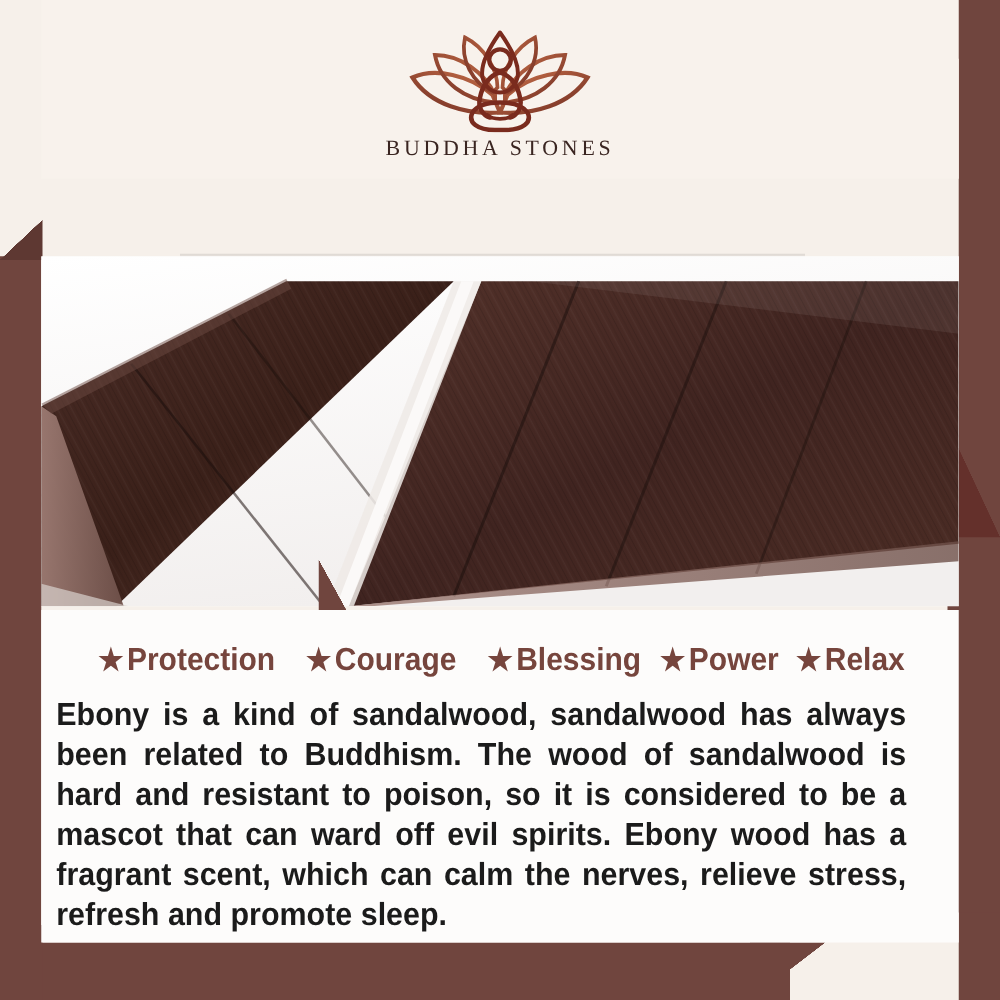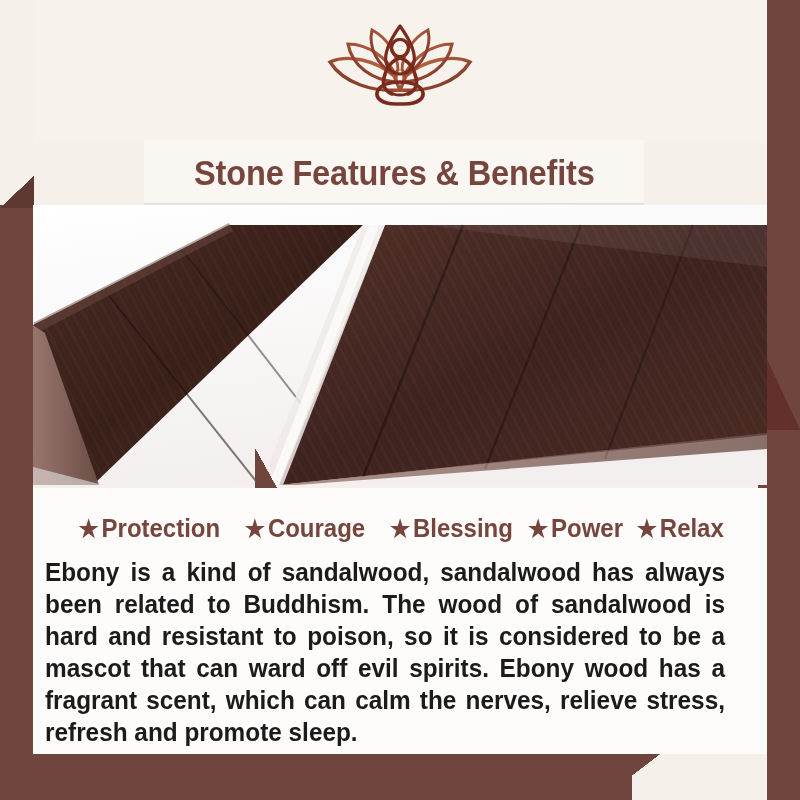--- a/index.html
+++ b/index.html
@@ -197,26 +197,24 @@
 
         <circle cx="86" cy="30" r="8.6" fill="none" stroke="#7A2B1E" stroke-width="3.4"></circle>
 
         <path d="M86 40 C78 42 72 50 70 60 C68 68 72 74 78 76" fill="none" stroke="#7A2B1E" stroke-width="3.6" stroke-linecap="round"></path>
         <path d="M86 40 C94 42 100 50 102 60 C104 68 100 74 94 76" fill="none" stroke="#7A2B1E" stroke-width="3.6" stroke-linecap="round"></path>
 
         <path d="M64 72 C60 80 68 86 82 86 L90 86 C104 86 112 80 108 72 C104 66 96 64 86 64 C76 64 68 66 64 72 Z" fill="none" stroke="#7A2B1E" stroke-width="3.6" stroke-linejoin="round"></path>
 
         <path d="M76 74 C80 78 92 78 96 74" fill="none" stroke="#7A2B1E" stroke-width="3" stroke-linecap="round"></path>
       </svg>
+      <div class="logo-word">BUDDHA STONES</div>
     </div>
   </div>
 
-  <div class="title-band">
-    <div class="title-text">Stone Features &amp; Benefits</div>
-  </div>
   <div class="title-band-shadow"></div>
 
   <div class="photo">
     <svg class="photo-svg" viewBox="0 0 734 280" preserveAspectRatio="none">
       <defs>
         <linearGradient id="bg" x1="0" y1="0" x2="0.3" y2="1">
           <stop offset="0" stop-color="#FFFFFF"></stop>
             <stop offset="1" stop-color="#F2EFEE"></stop>
         </linearGradient>
         <linearGradient id="w1" x1="0" y1="0" x2="1" y2="1">

